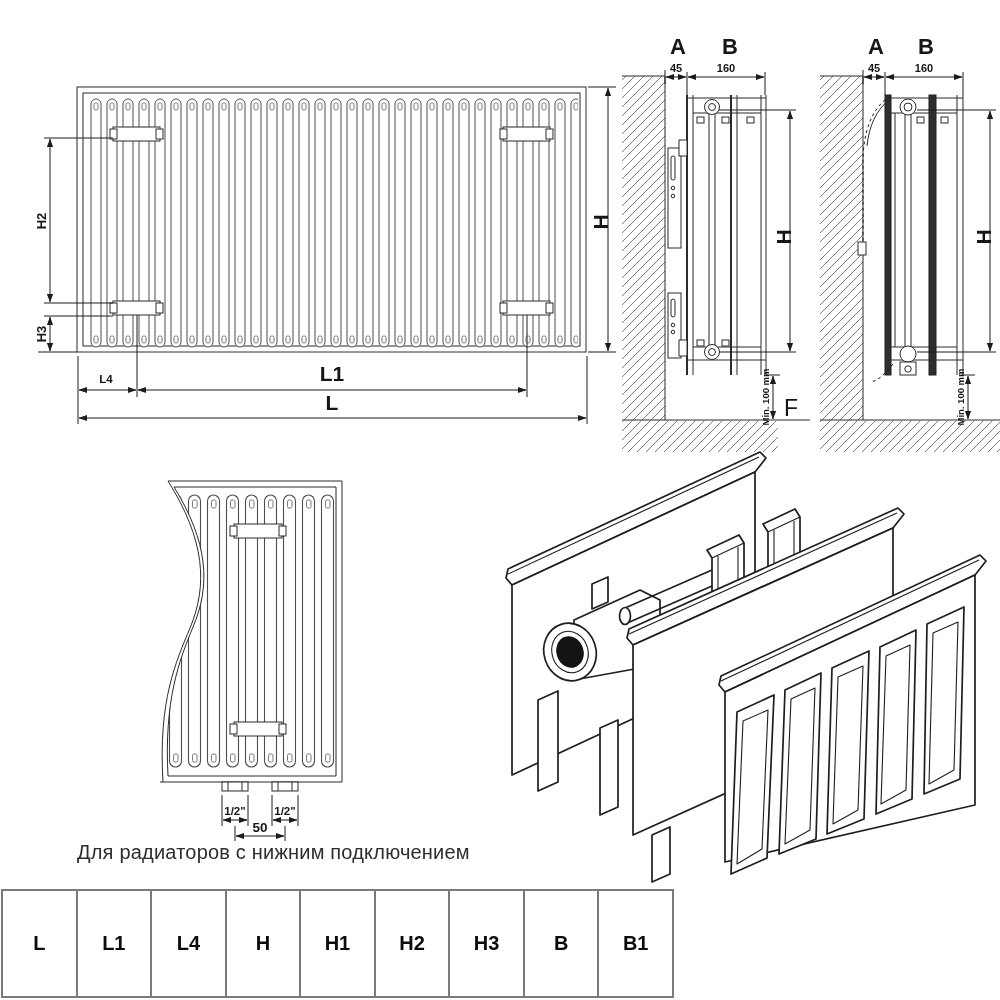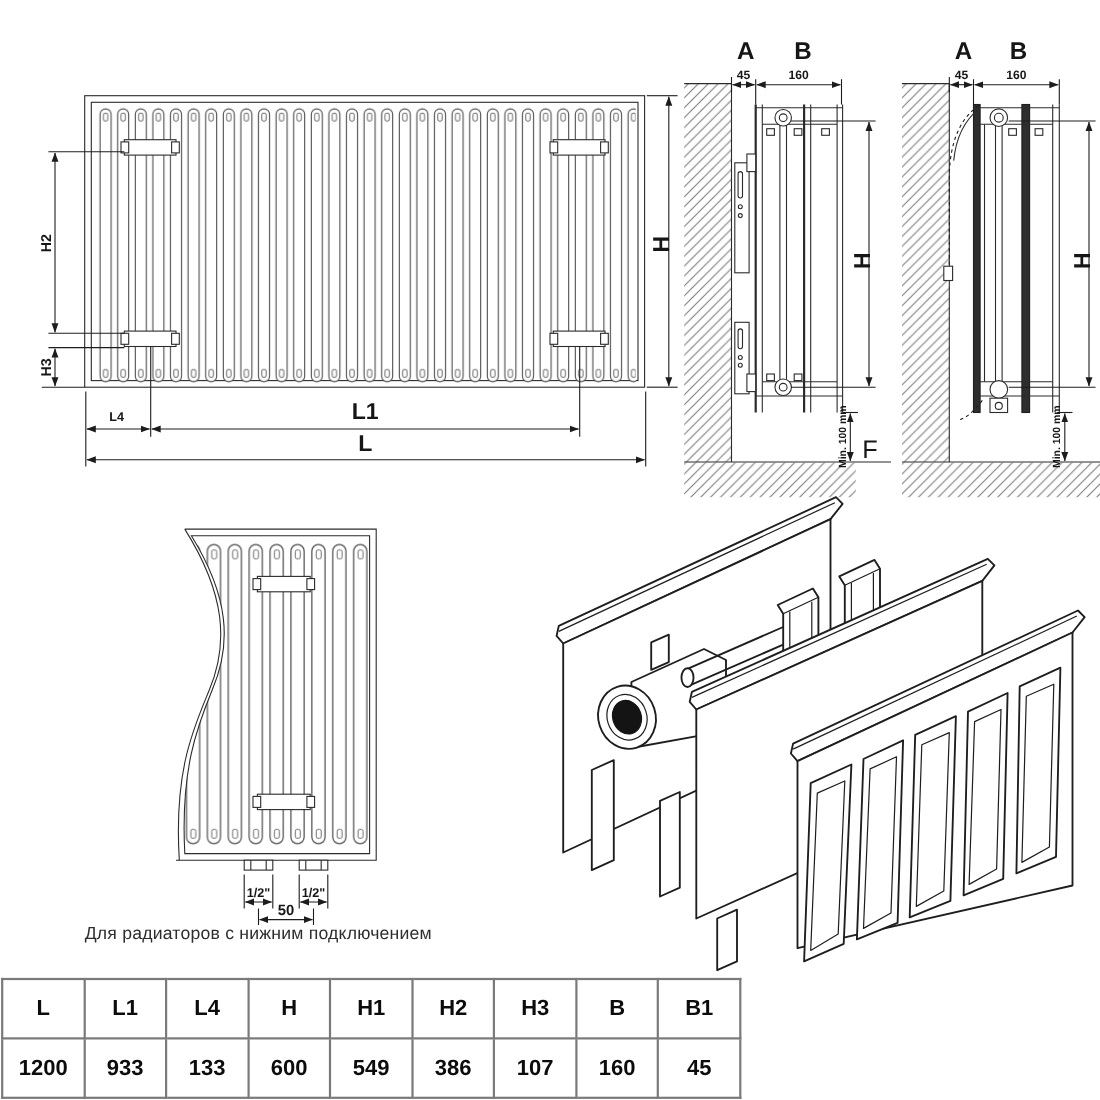--- a/index.html
+++ b/index.html
@@ -8,21 +8,21 @@
   svg text{font-family:"Liberation Sans", sans-serif;fill:#161616;}
   .ln{stroke:#2b2b2b;stroke-width:1;fill:none;}
   .lnw{stroke:#2b2b2b;stroke-width:1;fill:#ffffff;}
   .bold2{stroke:#2b2b2b;stroke-width:2;fill:none;}
   .dim{stroke:#1c1c1c;stroke-width:1;fill:none;}
   .hl{stroke:#7d7d7d;stroke-width:1;}
   .iso{stroke:#1e1e1e;stroke-width:1.7;fill:#ffffff;stroke-linejoin:round;stroke-linecap:round;}
   .isothin{stroke:#1e1e1e;stroke-width:1.1;fill:none;stroke-linejoin:round;}
   .dark{fill:#2e2e2e;stroke:#1e1e1e;}
   .dimtxt{font-weight:bold;}
-  #caption{position:absolute;left:77px;top:841px;width:500px;font-size:16px;color:#2d2d2d;
+  #caption{position:absolute;left:77px;top:841px;width:500px;font-size:20px;color:#2d2d2d;
            letter-spacing:0.2px;}
   #dim-table{position:absolute;left:1px;top:889px;width:673px;height:109px;border-collapse:collapse;
              table-layout:fixed;background:#fff;}
   #dim-table th,#dim-table td{border:2px solid #7a7a7a;text-align:center;vertical-align:middle;
              font-size:20px;font-weight:bold;color:#0c0c0c;padding:0;}
   #dim-table tr{height:54px;}
 </style>
 </head>
 <body>
 
@@ -327,27 +327,16 @@
       <th>L</th>
       <th>L1</th>
       <th>L4</th>
       <th>H</th>
       <th>H1</th>
       <th>H2</th>
       <th>H3</th>
       <th>B</th>
       <th>B1</th>
     </tr>
-    <tr>
-      <td>1200</td>
-      <td>933</td>
-      <td>133</td>
-      <td>600</td>
-      <td>549</td>
-      <td>386</td>
-      <td>107</td>
-      <td>160</td>
-      <td>45</td>
-    </tr>
   </tbody>
 </table>
 
 </div>
 
 </body></html>

